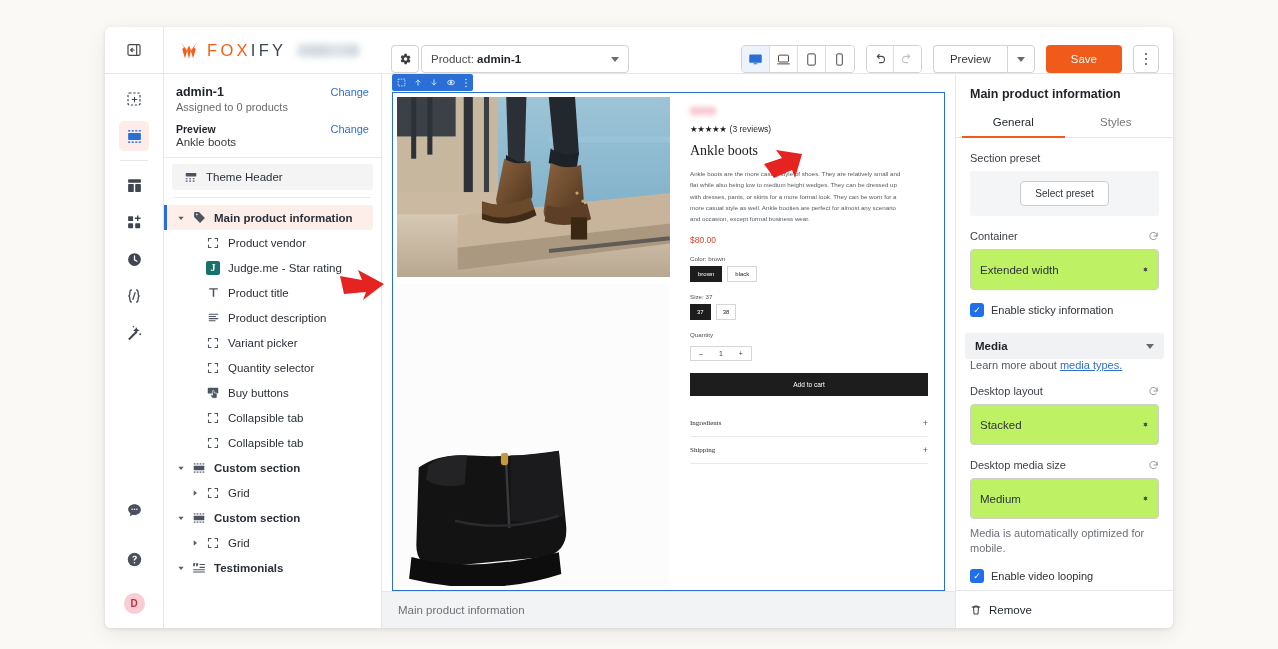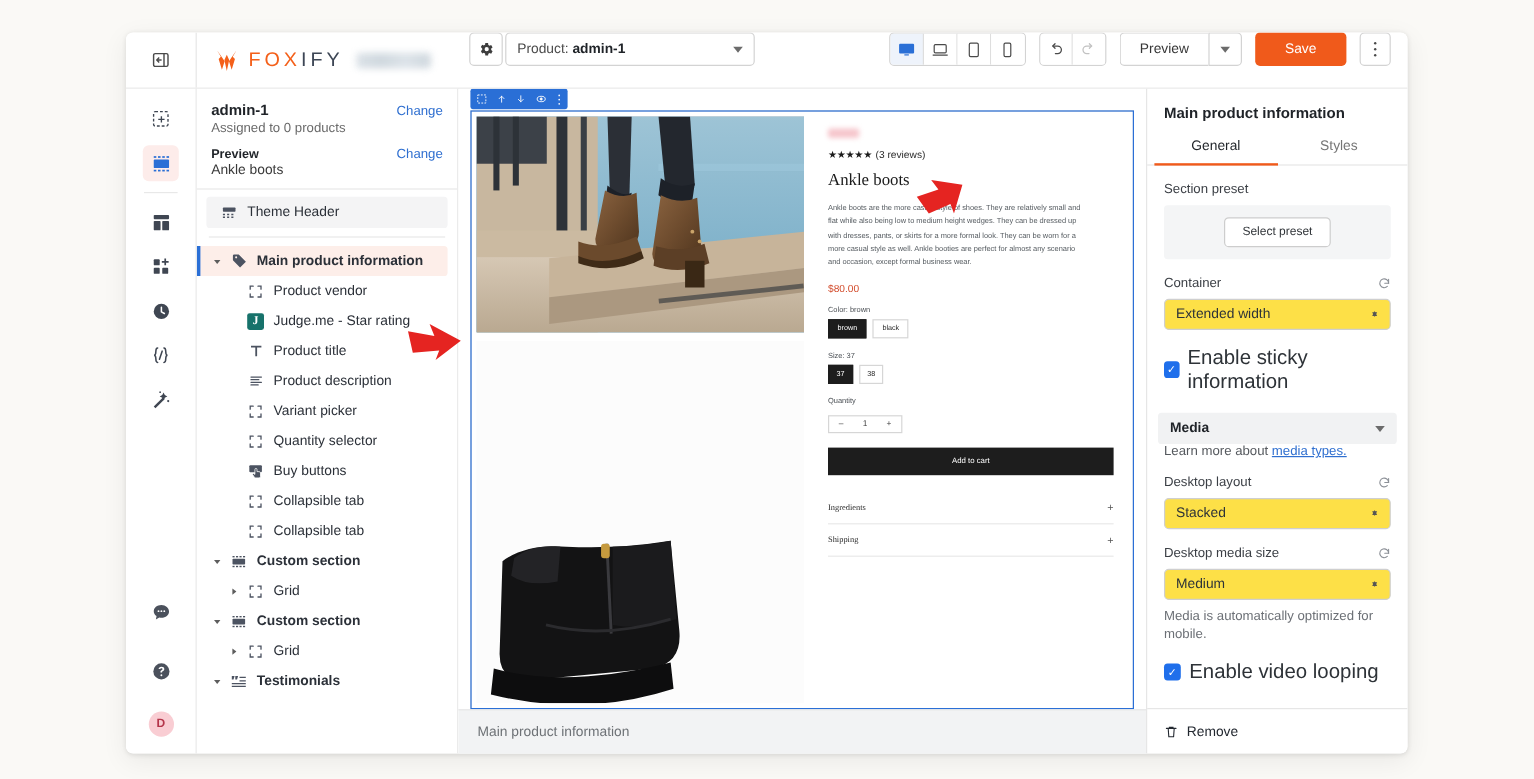--- a/index.html
+++ b/index.html
@@ -18,21 +18,21 @@
     background: #ffffff;
     border-radius: 6px;
     box-shadow: 0 1px 4px rgba(0,0,0,.10), 0 6px 22px rgba(0,0,0,.07);
     overflow: hidden;
     display: flex; flex-direction: column;
   }
 
   
   .topbar {
     height: 47px; flex: 0 0 47px;
-    display: flex; align-items: flex-start;
+    display: flex; align-items: flex-end;
     border-bottom: 1px solid #e6e6e6;
     background: #fff;
   }
   .tb-collapse {
     width: 59px; height: 46px;
     display: flex; align-items: center; justify-content: center;
     border-right: 1px solid #e6e6e6;
     color: #4a4a4a; cursor: pointer;
   }
   .brand {
@@ -236,32 +236,32 @@
   .s-scroll { flex: 1; overflow: hidden; padding: 0 14px; }
   .s-label { font-size: 11px; color: #3b3f45; margin: 14px 0 7px; display: flex;
              align-items: center; justify-content: space-between; }
   .reset-ic { color: #8c9097; cursor: pointer; display: flex; }
   .preset-box { background: #f4f5f6; border-radius: 3px; padding: 10px; display: flex; justify-content: center; }
   .preset-btn {
     border: 1px solid #cdcdcd; background: #fff; border-radius: 4px;
     font-size: 10px; color: #303438; padding: 6px 14px; cursor: pointer;
   }
   .sel-ctl {
-    height: 26px; border: 1px solid #cfcfcf; border-radius: 4px; background: #fde047;
+    height: 41px; border: 1px solid #cfcfcf; border-radius: 4px; background: #bef264;
     display: flex; align-items: center; justify-content: space-between;
     padding: 0 9px; font-size: 11.5px; color: #2e3338; cursor: pointer;
   }
   .updown { display: flex; flex-direction: column; line-height: 0; color: #555; gap: 1px; }
   .updown i { font-size: 7px; font-style: normal; }
   .chk-row { display: flex; align-items: center; gap: 7px; margin: 13px 0 0; cursor: pointer; }
   .chkbox {
     width: 14px; height: 14px; border-radius: 3px; background: #1f6feb;
     display: flex; align-items: center; justify-content: center; color: #fff; font-size: 9px;
   }
-  .chk-lbl { font-size: 17px; color: #2e3338; }
+  .chk-lbl { font-size: 11px; color: #2e3338; }
   .group-head {
     background: #f1f2f3; border-radius: 3px; margin: 16px -5px 0;
     padding: 7px 10px; display: flex; align-items: center; justify-content: space-between;
     font-size: 11.5px; font-weight: 700; color: #1f2328; cursor: pointer;
   }
   .learn { font-size: 11px; color: #55595e; }
   .learn a { color: #2f6fd0; text-decoration: underline; cursor: pointer; }
   .hint { font-size: 11px; color: #6c7076; margin-top: 7px; line-height: 1.38; }
   .s-footer {
     flex: 0 0 38px; border-top: 1px solid #e6e6e6; display: flex; align-items: center;

